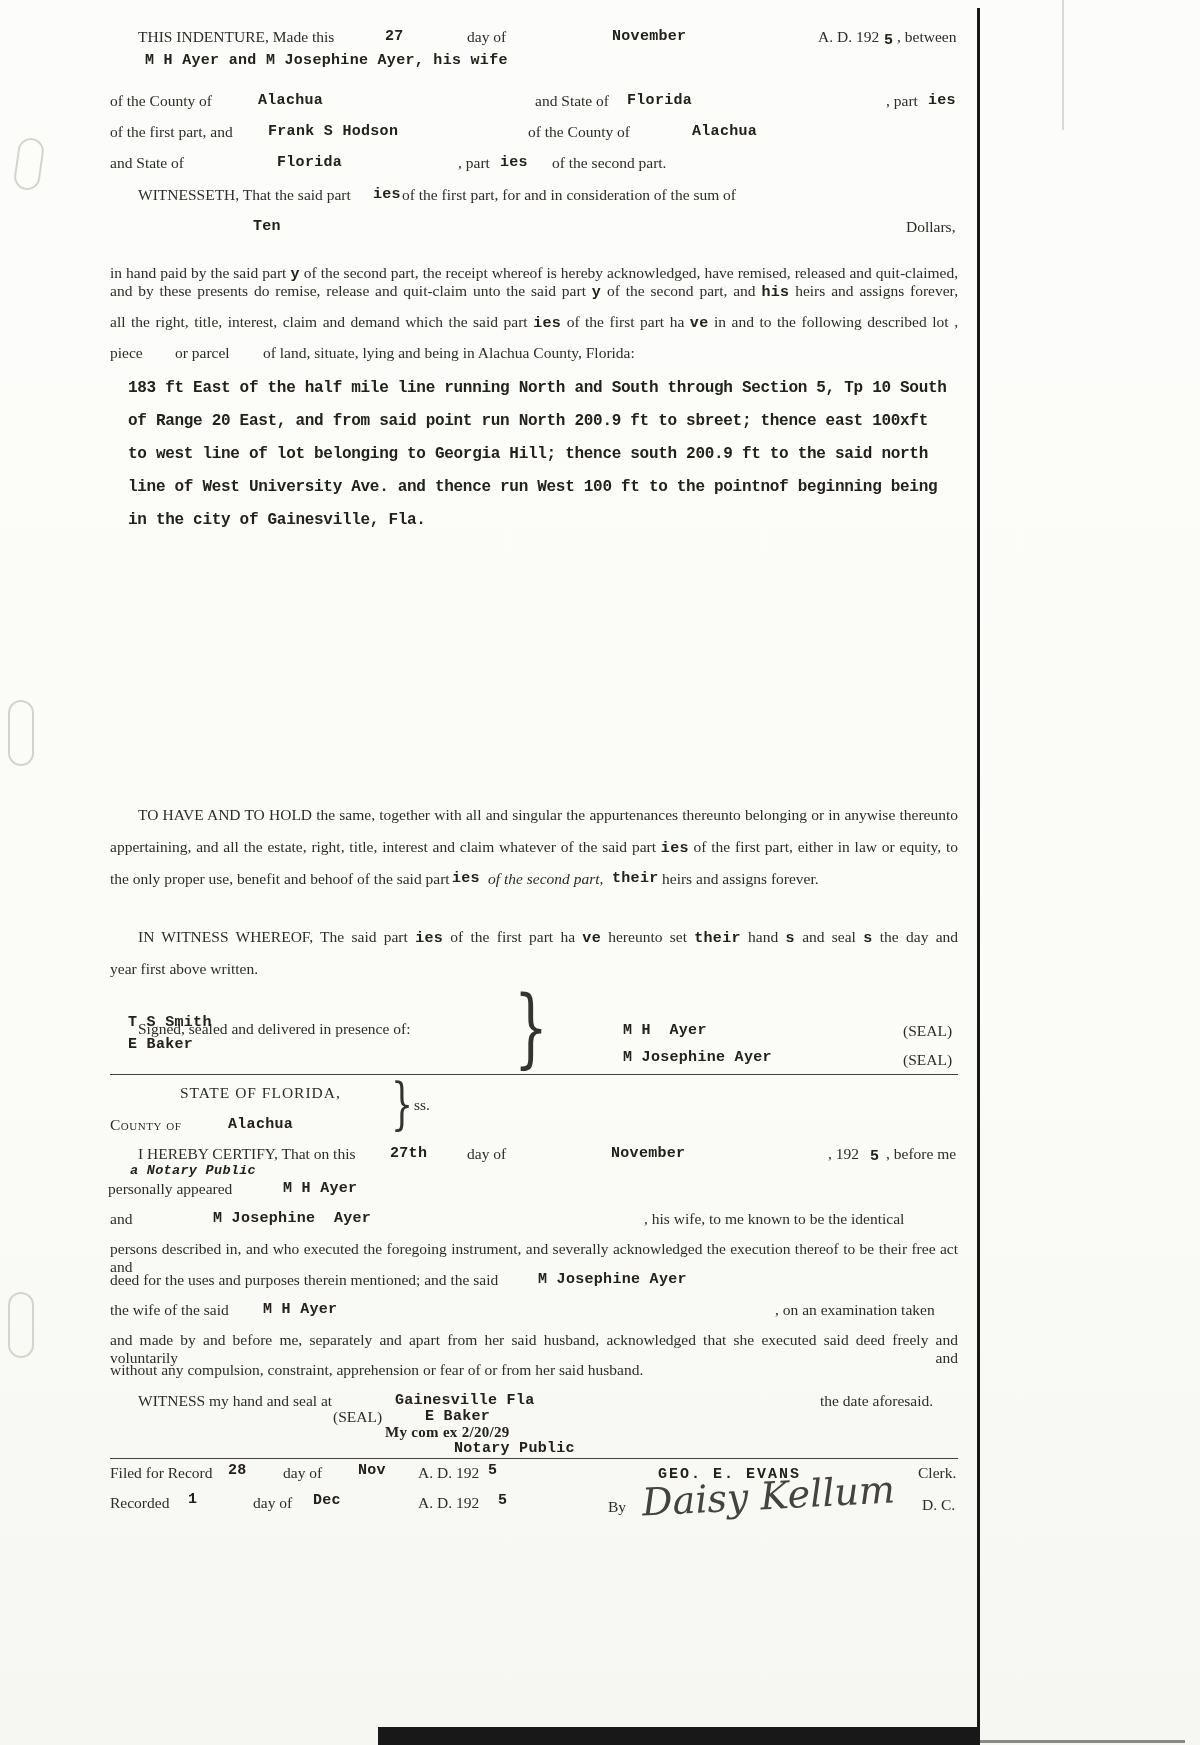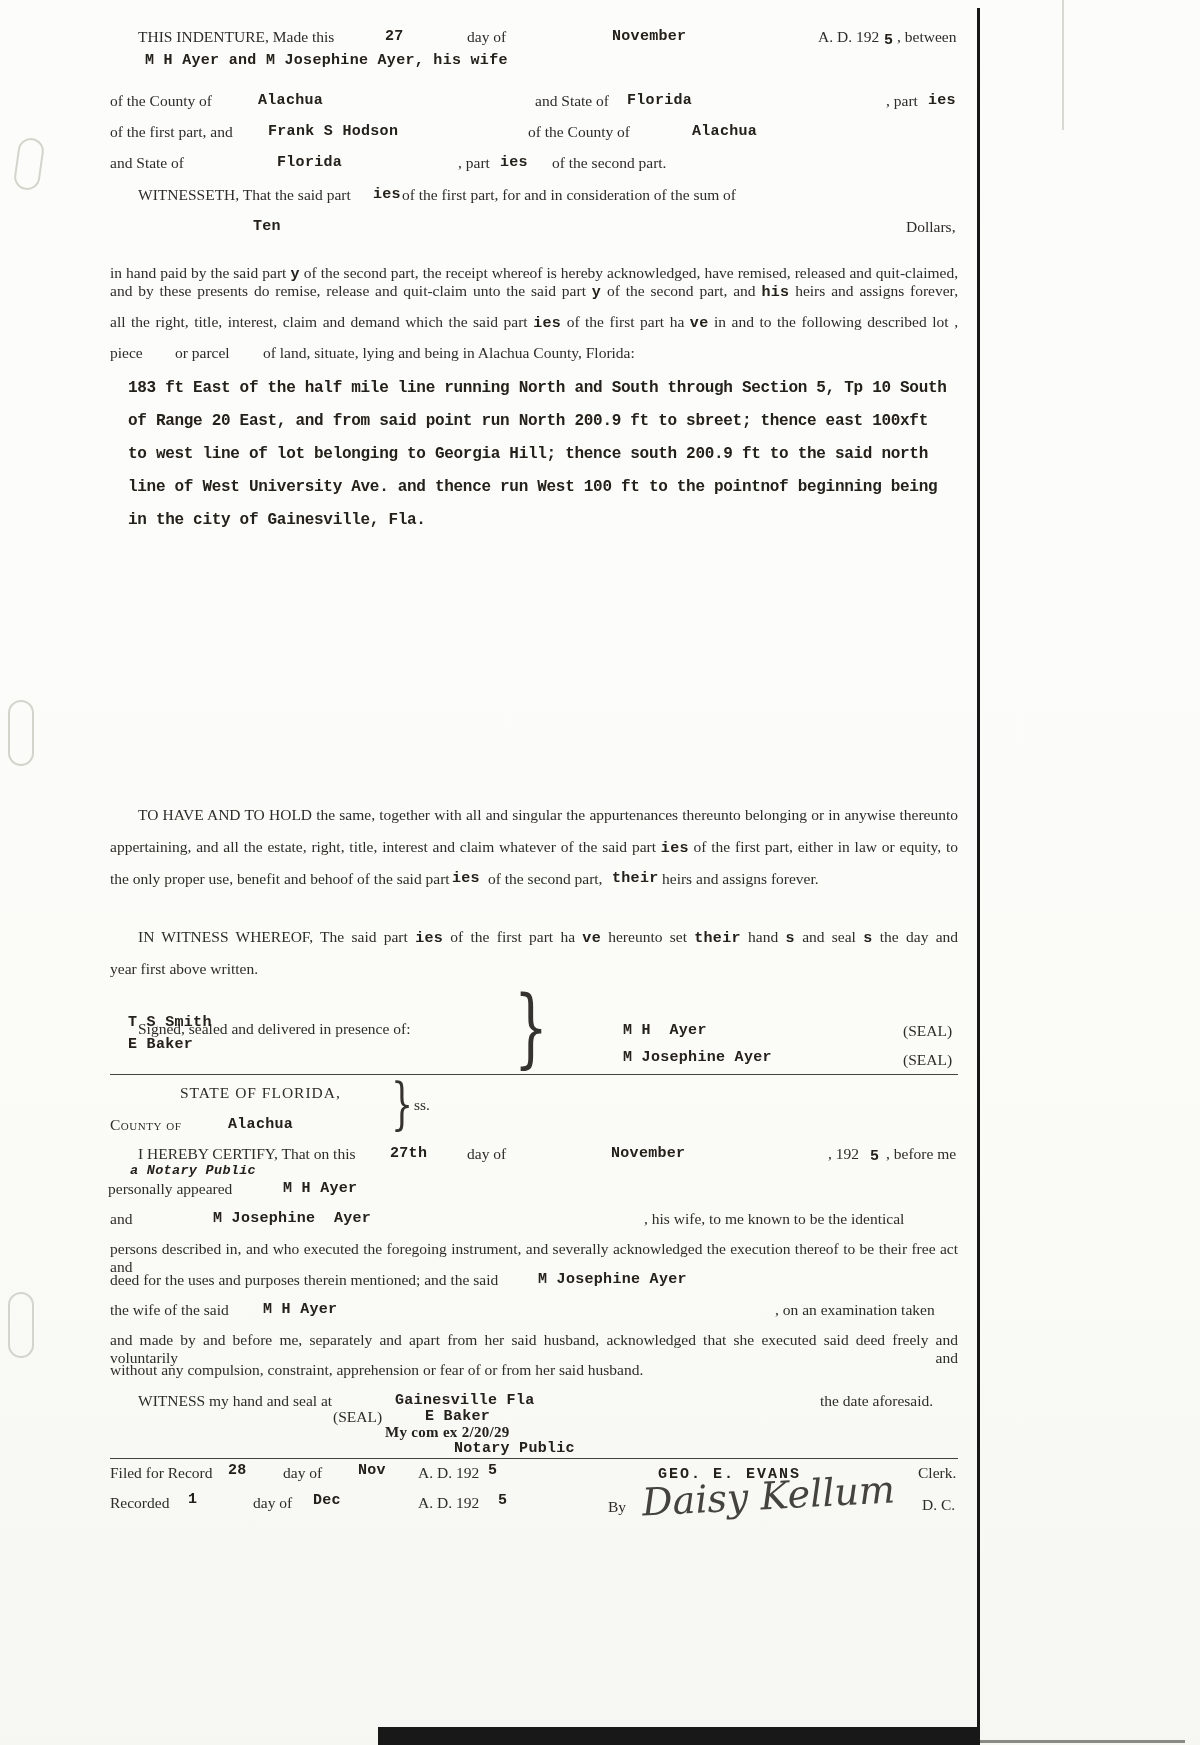--- a/index.html
+++ b/index.html
@@ -113,21 +113,21 @@
   <div class="jline p" style="left:110px; top:838px; width:848px;">
     <span class="in">appertaining, and all the estate, right, title, interest and claim whatever of the said part</span>
     <span class="in t">ies</span>
     <span class="in">of the first part, either in law or equity, to</span>
   </div>
   <div class="jline p" style="left:138px; top:806px; width:820px;">
     <span class="in">TO HAVE AND TO HOLD the same, together with all and singular the appurtenances thereunto belonging or in anywise thereunto</span>
   </div>
   <span class="seg p" style="left:110px; top:870px;">the only proper use, benefit and behoof of the said part</span>
   <span class="seg t" style="left:452px; top:870px;">ies</span>
-  <span class="seg p" style="left:488px; top:870px;">of the second part,</span>
+  <span class="seg p" style="left:488px; top:870px;font-style:italic;">of the second part,</span>
   <span class="seg t" style="left:612px; top:870px;">their</span>
   <span class="seg p" style="left:662px; top:870px;">heirs and assigns forever.</span>
 
   <div class="jline p" style="left:138px; top:928px; width:820px;">
     <span class="in">IN WITNESS WHEREOF, The said part</span>
     <span class="in t">ies</span>
     <span class="in">of the first part ha</span>
     <span class="in t">ve</span>
     <span class="in">hereunto set</span>
     <span class="in t">their</span>

